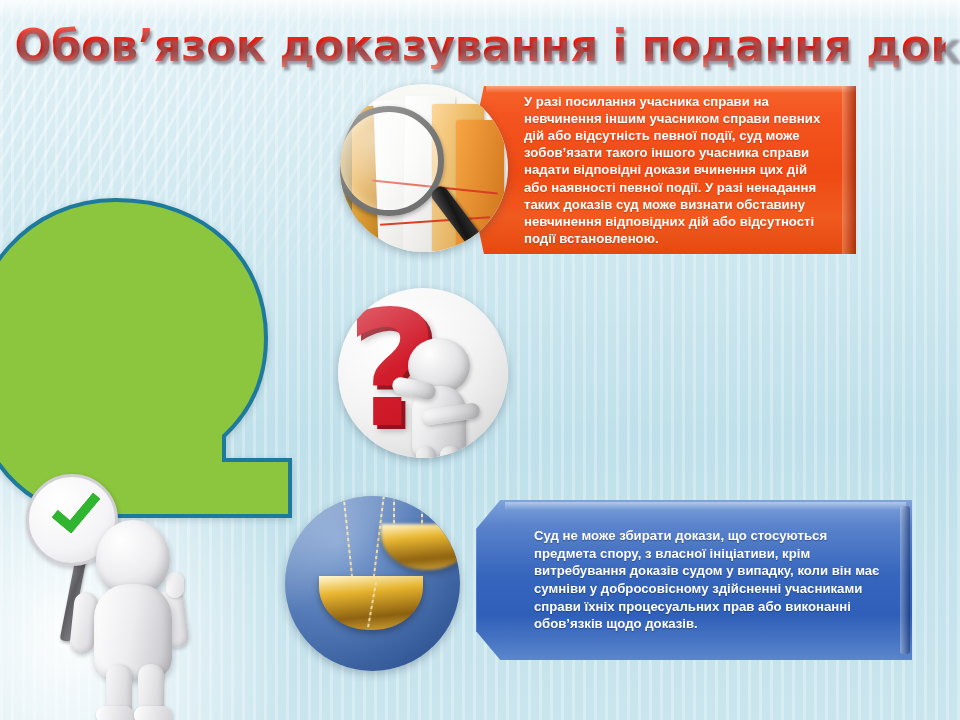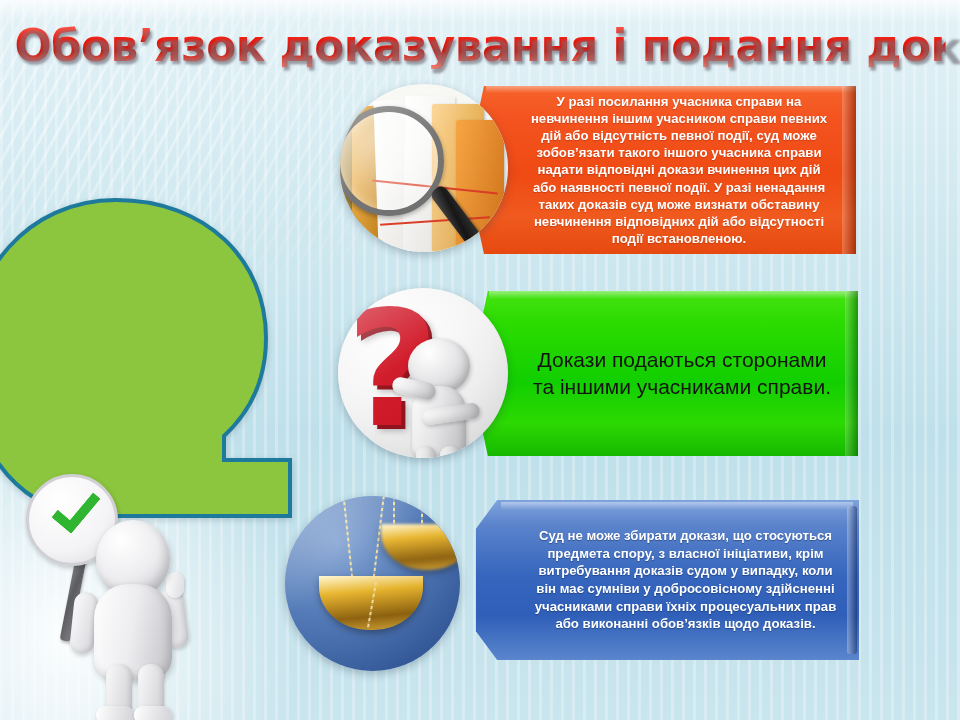--- a/index.html
+++ b/index.html
@@ -125,21 +125,21 @@
   .scale-chain{ position:absolute; width:2px;
     background:repeating-linear-gradient(to bottom,#f0dc9c 0 3px, rgba(240,220,156,.25) 3px 6px); }
 
   
   .banner { position:absolute; z-index:12; display:flex; align-items:center; justify-content:center; }
   .banner .bshape{
     position:absolute; inset:0;
     clip-path:polygon(4.6% 0%, 100% 0%, 100% 100%, 4.6% 100%, 0% 50%);
   }
   .banner .btext{
-    position:relative; z-index:3; text-align:center;
+    position:relative; z-index:3; text-align:left;
     padding:6px 22px 6px 58px; width:100%;
   }
 
   
   #banner-orange{ left:466px; top:86px; width:390px; height:168px; }
   #banner-orange .bshape{
     background:
       linear-gradient(to bottom, #f6642a 0%, #f45420 18%, #ef4a13 52%, #f05a1f 78%, #e6490f 100%);
     box-shadow:0 3px 7px rgba(40,50,70,.35);
   }
@@ -164,21 +164,21 @@
     position:absolute; right:0; top:0; bottom:0; width:13px; z-index:4;
     background:linear-gradient(to right, rgba(255,255,255,.20), rgba(8,90,0,.55));
   }
   #banner-green .bevel-t{
     position:absolute; left:5%; right:0; top:0; height:8px; z-index:4;
     background:linear-gradient(to bottom, rgba(255,255,255,.45), rgba(255,255,255,0));
   }
   #banner-green .btext{ color:#141414; font-size:21px; line-height:1.24; padding-left:62px; padding-right:26px; }
 
   
-  #banner-blue{ left:474px; top:500px; width:385px; height:160px; }
+  #banner-blue{ left:474px; top:500px; width:438px; height:160px; }
   #banner-blue .bshape{
     background:linear-gradient(to bottom, #7fa3dc 0%, #5a83cb 16%, #3565bd 48%, #2f5fb8 72%, #5b86cd 100%);
     box-shadow:0 3px 7px rgba(30,45,80,.4);
     clip-path:polygon(6% 0%, 100% 0%, 100% 100%, 6% 100%, 0.5% 82%, 0.5% 18%);
   }
   #banner-blue .bevel-r{
     position:absolute; right:2px; top:6px; bottom:6px; width:10px; z-index:4;
     background:linear-gradient(to right, rgba(255,255,255,.30), rgba(15,35,85,.5));
     border-radius:3px;
   }
@@ -310,26 +310,20 @@
     <div class="scale-chain" style="left:86px; top:86px; height:46px; transform:rotate(10deg);"></div>
   </div>
 
   <div class="banner" id="banner-orange">
     <div class="bshape"></div>
     <div class="bevel-t"></div>
     <div class="bevel-r"></div>
     <div class="btext">У разі посилання учасника справи на невчинення іншим учасником справи певних дій або відсутність певної події, суд може зобов’язати такого іншого учасника справи надати відповідні докази вчинення цих дій або наявності певної події. У разі ненадання таких доказів суд може визнати обставину невчинення відповідних дій або відсутності події встановленою.</div>
   </div>
 
-  <div class="banner" id="banner-green">
-    <div class="bshape"></div>
-    <div class="bevel-t"></div>
-    <div class="bevel-r"></div>
-    <div class="btext">Докази подаються сторонами та іншими учасниками справи.</div>
-  </div>
 
   <div class="banner" id="banner-blue">
     <div class="bshape"></div>
     <div class="bevel-t"></div>
     <div class="bevel-r"></div>
     <div class="btext">Суд не може збирати докази, що стосуються предмета спору, з власної ініціативи, крім витребування доказів судом у випадку, коли він має сумніви у добросовісному здійсненні учасниками справи їхніх процесуальних прав або виконанні обов’язків щодо доказів.</div>
   </div>
 
   <div id="speech-bubble">
     <svg viewBox="0 0 336 322" preserveAspectRatio="none">

